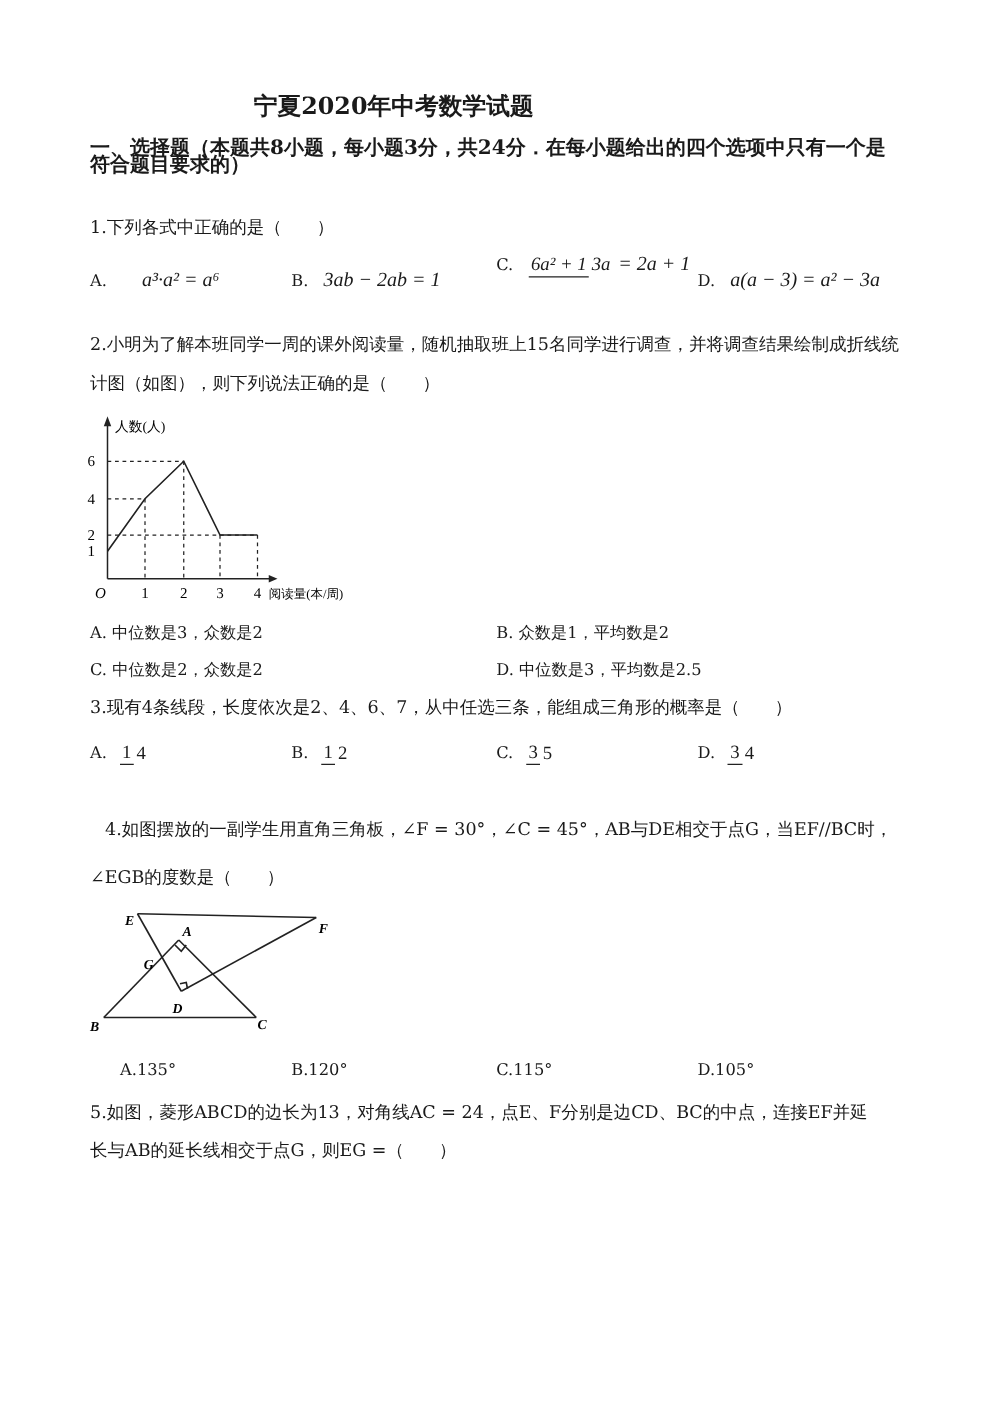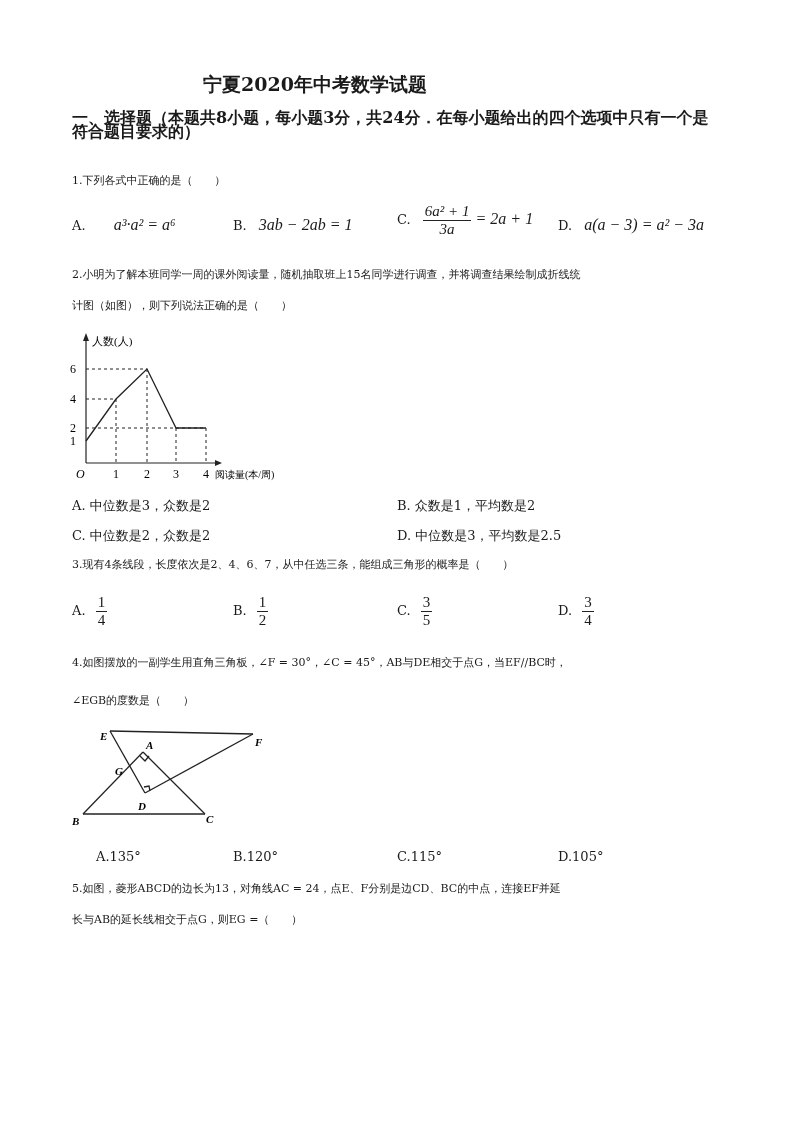--- a/index.html
+++ b/index.html
@@ -1,24 +1,24 @@
 <!DOCTYPE html>
 <html><head>
 <meta charset="utf-8">
 <style>
   html, body { margin:0; padding:0; background:#ffffff; }
   body { width:793px; height:1122px; position:relative; overflow:hidden;
          font-family:"DejaVu Serif","Liberation Serif",serif; color:#1a1a1a; }
   .abs { position:absolute; white-space:nowrap; }
   .title { left:0; width:630px; top:72px; text-align:center; font-size:19px; font-weight:bold; }
   .section { font-size:16px; font-weight:bold; }
-  .q { font-size:11px; }
+  .q { font-size:14px; }
   .opt { font-size:13px; }
   .math { font-family:"Liberation Serif","DejaVu Serif",serif; font-style:italic; font-size:16px; }
-  .frac { display:inline-flex; flex-direction:column; align-items:center; vertical-align:middle;
+  .frac { display:inline-flex; align-items:center; vertical-align:middle;
           font-family:"Liberation Serif",serif; font-size:15px; line-height:17px; }
   .frac .num { border-bottom:1px solid #222; padding:0 2px; }
   .frac .den { padding:0 2px; }
   svg text { font-family:"Liberation Serif","DejaVu Serif",serif; }
 </style>
 </head>
 <body>
 
 <div class="abs title">宁夏2020年中考数学试题</div>
 
@@ -122,21 +122,21 @@
   </span>
 </div>
 <div class="abs opt" style="left:558px;top:594px;">
   <span>D.</span>
   <span class="frac" style="margin-left:6px;">
     <span class="num">3</span>
     <span class="den">4</span>
   </span>
 </div>
 
-<div class="abs q" style="left:72px;top:655px;">4.如图摆放的一副学生用直角三角板，∠F = 30°，∠C = 45°，AB与DE相交于点G，当EF//BC时，</div>
+<div class="abs q" style="left:84px;top:655px;">4.如图摆放的一副学生用直角三角板，∠F = 30°，∠C = 45°，AB与DE相交于点G，当EF//BC时，</div>
 <div class="abs q" style="left:72px;top:693px;">∠EGB的度数是（　　）</div>
 
 <svg class="abs" style="left:60px;top:720px;" width="220" height="115">
   <g stroke="#222" stroke-width="1.3" fill="none">
 
     <line x1="50" y1="11" x2="193" y2="14"></line>
 
     <line x1="50" y1="11" x2="85" y2="73"></line>
 
     <line x1="85" y1="73" x2="193" y2="14"></line>

